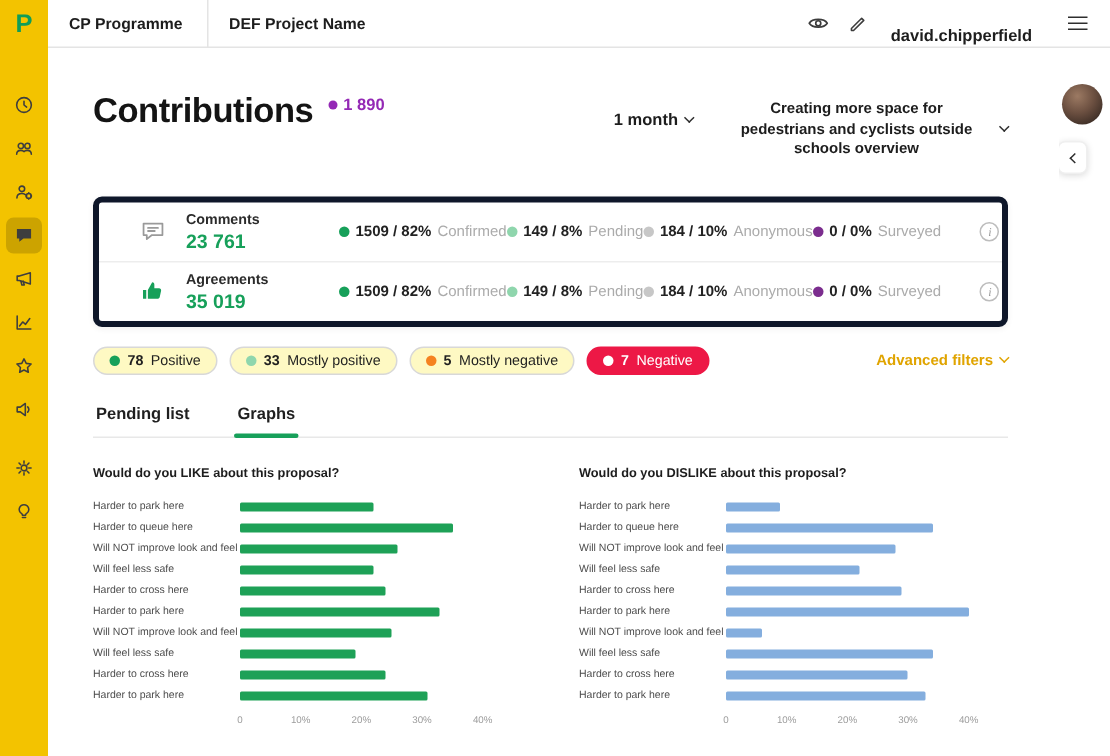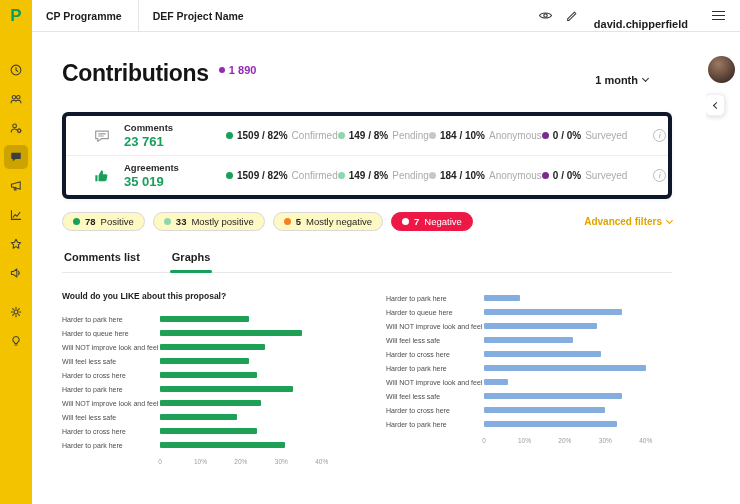--- a/index.html
+++ b/index.html
@@ -211,20 +211,24 @@
 
     <div class="page-head">
       <h1 class="page-title">Contributions</h1>
       <div class="count-badge">
         <span class="dot purple"></span>
         <span>1 890</span>
       </div>
       <div class="flex-spacer"></div>
       <div class="period-select">
         <span>1 month</span>
+          <i class="chev"></i>
+      </div>
+      <div class="overview-select">
+        <span class="ov-text">Creating more space for pedestrians and cyclists outside schools overview</span>
           <i class="chev"></i>
       </div>
     </div>
 
     <section class="stats-card">
       <div class="stat-row">
         <span class="stat-icon">
           <svg viewBox="0 0 20 20" width="18" height="18" fill="none" stroke="#9a9a9a" stroke-width="1.3" stroke-linejoin="round">
               <path d="M3 4.5h14v8.5H9.2L5.4 16v-3H3z"></path>
               <path d="M6.3 7.7h7.4M6.3 10h5" stroke-linecap="round"></path>
@@ -318,21 +322,21 @@
             <span>Negative</span>
           </button>
         </div>
       <div class="advanced">
         <span>Advanced filters</span>
           <i class="chev amber"></i>
       </div>
     </div>
 
     <div class="tabs">
-        <div class="tab">Comments list</div>
+        <div class="tab">Pending list</div>
         <div class="tab active">Graphs</div>
       </div>
 
     <div class="charts">
       <div class="chart">
         <div class="chart-title">Would do you LIKE about this proposal?</div>
         <div class="chart-rows">
             <div class="chart-row">
               <div class="chart-label">Harder to park here</div>
               <div class="chart-track">
@@ -396,20 +400,21 @@
           </div>
         <div class="chart-axis">
             <span style="left: 0%;">0</span>
             <span style="left: 22.2222%;">10%</span>
             <span style="left: 44.4444%;">20%</span>
             <span style="left: 66.6667%;">30%</span>
             <span style="left: 88.8889%;">40%</span>
           </div>
       </div>
       <div class="chart">
+        <div class="chart-title">Would do you DISLIKE about this proposal?</div>
         <div class="chart-rows">
             <div class="chart-row">
               <div class="chart-label">Harder to park here</div>
               <div class="chart-track">
                 <div class="chart-bar" style="width: 20%; background: rgb(132, 174, 222);"></div>
               </div>
             </div>
             <div class="chart-row">
               <div class="chart-label">Harder to queue here</div>
               <div class="chart-track">

